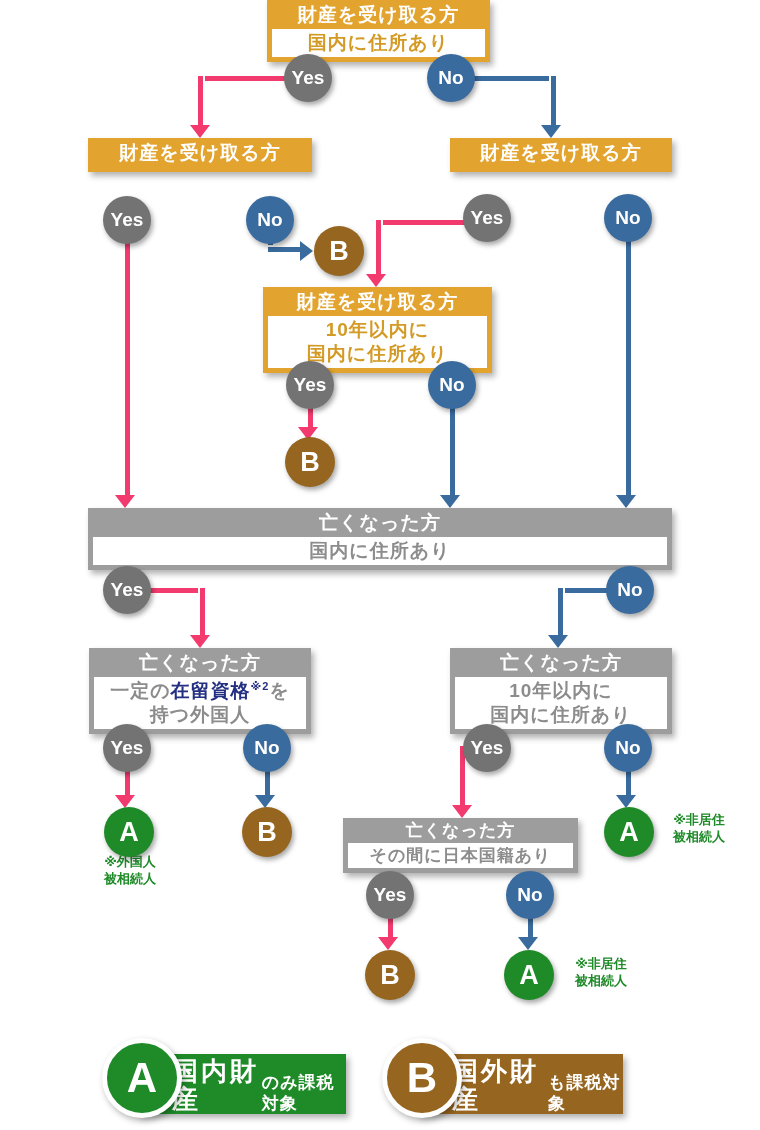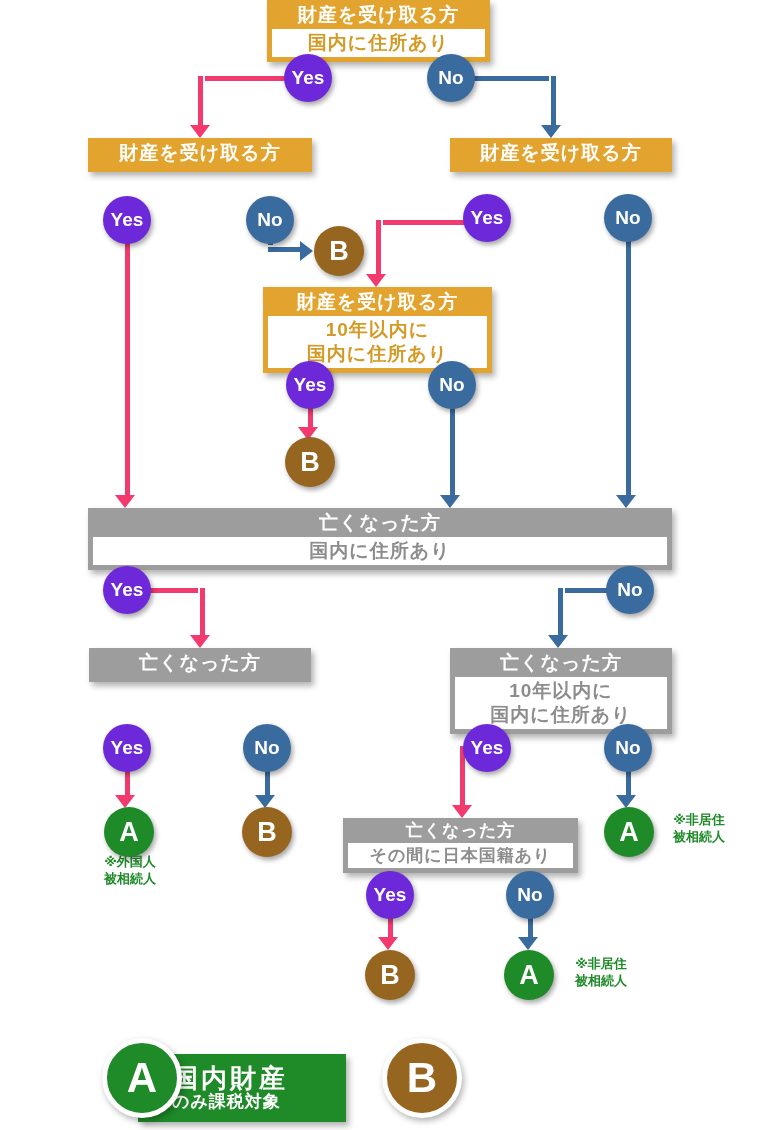--- a/index.html
+++ b/index.html
@@ -17,21 +17,21 @@
   .gray .qbody{color:#8C8C8C;}
   .navy{color:#232F80;}
   sup.ref{font-size:11px;vertical-align:super;}
   .qbox.small .qhead{font-size:17px;line-height:25px;}
   .qbox.small .qbody{font-size:17px;}
   
   .pill{position:absolute;z-index:5;border-radius:50%;color:#fff;font-weight:bold;
         display:flex;align-items:center;justify-content:center;
         box-shadow:2px 3px 5px rgba(0,0,0,.35);letter-spacing:0;}
   .yn{width:48px;height:48px;font-size:19px;}
-  .yes{background:#6d28d9;}
+  .yes{background:#737373;}
   .no{background:#3A6B9E;}
   .res{width:50px;height:50px;font-size:27px;}
   .res.a{background:#1E8A28;}
   .res.b{background:#96651F;}
   
   .ln{position:absolute;z-index:1;box-shadow:0 0 0 2px #fff;}
   .ln.pink{background:#F23A6E;}
   .ln.blue{background:#3A6B9E;}
   .arw{position:absolute;z-index:2;width:0;height:0;}
   .arw.down{border-left:10px solid transparent;border-right:10px solid transparent;border-top:13px solid;}
@@ -40,21 +40,21 @@
   .arw.blue{border-top-color:#3A6B9E;}
   .arw.right.blue{border-top-color:transparent;border-left-color:#3A6B9E;}
   
   .note{position:absolute;z-index:4;color:#1E8A28;font-weight:bold;font-size:13px;line-height:1.3;text-align:center;}
   
   .legend-circle{position:absolute;z-index:6;width:70px;height:70px;border-radius:50%;border:5px solid #fff;
                  color:#fff;font-weight:bold;font-size:42px;display:flex;align-items:center;justify-content:center;
                  box-shadow:2px 3px 6px rgba(0,0,0,.30);}
   .legend-circle.a{background:#1E8A28;}
   .legend-circle.b{background:#96651F;}
-  .legend-box{position:absolute;z-index:5;height:68px;display:flex;flex-direction:column;align-items:flex-start;justify-content:center;
+  .legend-box{position:absolute;z-index:5;height:60px;display:flex;flex-direction:row;align-items:flex-end;justify-content:center;
               color:#fff;font-weight:bold;box-shadow:3px 4px 6px rgba(0,0,0,.30);box-sizing:border-box;padding-left:34px;}
   .legend-box.a{background:#1E8A28;}
   .legend-box.b{background:#96651F;}
   .legend-title{font-size:26px;letter-spacing:3px;line-height:1.1;}
   .legend-sub{font-size:17px;letter-spacing:1px;line-height:1.2;}
 </style>
 </head>
 <body>
 
 <div class="stage">
@@ -132,20 +132,21 @@
     <div class="qbody"><span>10年以内に</span><br><span>国内に住所あり</span></div>
   </div>
 
   <div class="qbox gray" style="left:88px;top:508px;width:584px;">
     <div class="qhead">亡くなった方</div>
     <div class="qbody">国内に住所あり</div>
   </div>
 
   <div class="qbox gray" style="left:89px;top:648px;width:222px;">
     <div class="qhead">亡くなった方</div>
+    <div class="qbody"><span>一定の</span><span class="navy">在留資格</span><sup class="ref navy">※2</sup><span>を</span><br><span>持つ外国人</span></div>
   </div>
 
   <div class="qbox gray" style="left:450px;top:648px;width:222px;">
     <div class="qhead">亡くなった方</div>
     <div class="qbody"><span>10年以内に</span><br><span>国内に住所あり</span></div>
   </div>
 
   <div class="qbox gray small" style="left:343px;top:818px;width:235px;">
     <div class="qhead">亡くなった方</div>
     <div class="qbody">その間に日本国籍あり</div>
@@ -188,15 +189,19 @@
     <span>※非居住</span><br>
     <span>被相続人</span>
   </div>
 
   <div class="legend-box a" style="left:138px;top:1054px;width:208px;">
     <div class="legend-title">国内財産</div>
     <div class="legend-sub">のみ課税対象</div>
   </div>
   <div class="legend-circle a" style="left:102px;top:1038px;">A</div>
 
+  <div class="legend-box b" style="left:418px;top:1054px;width:205px;">
+    <div class="legend-title">国外財産</div>
+    <div class="legend-sub">も課税対象</div>
+  </div>
   <div class="legend-circle b" style="left:382px;top:1038px;">B</div>
 
 </div>
 
 </body></html>

